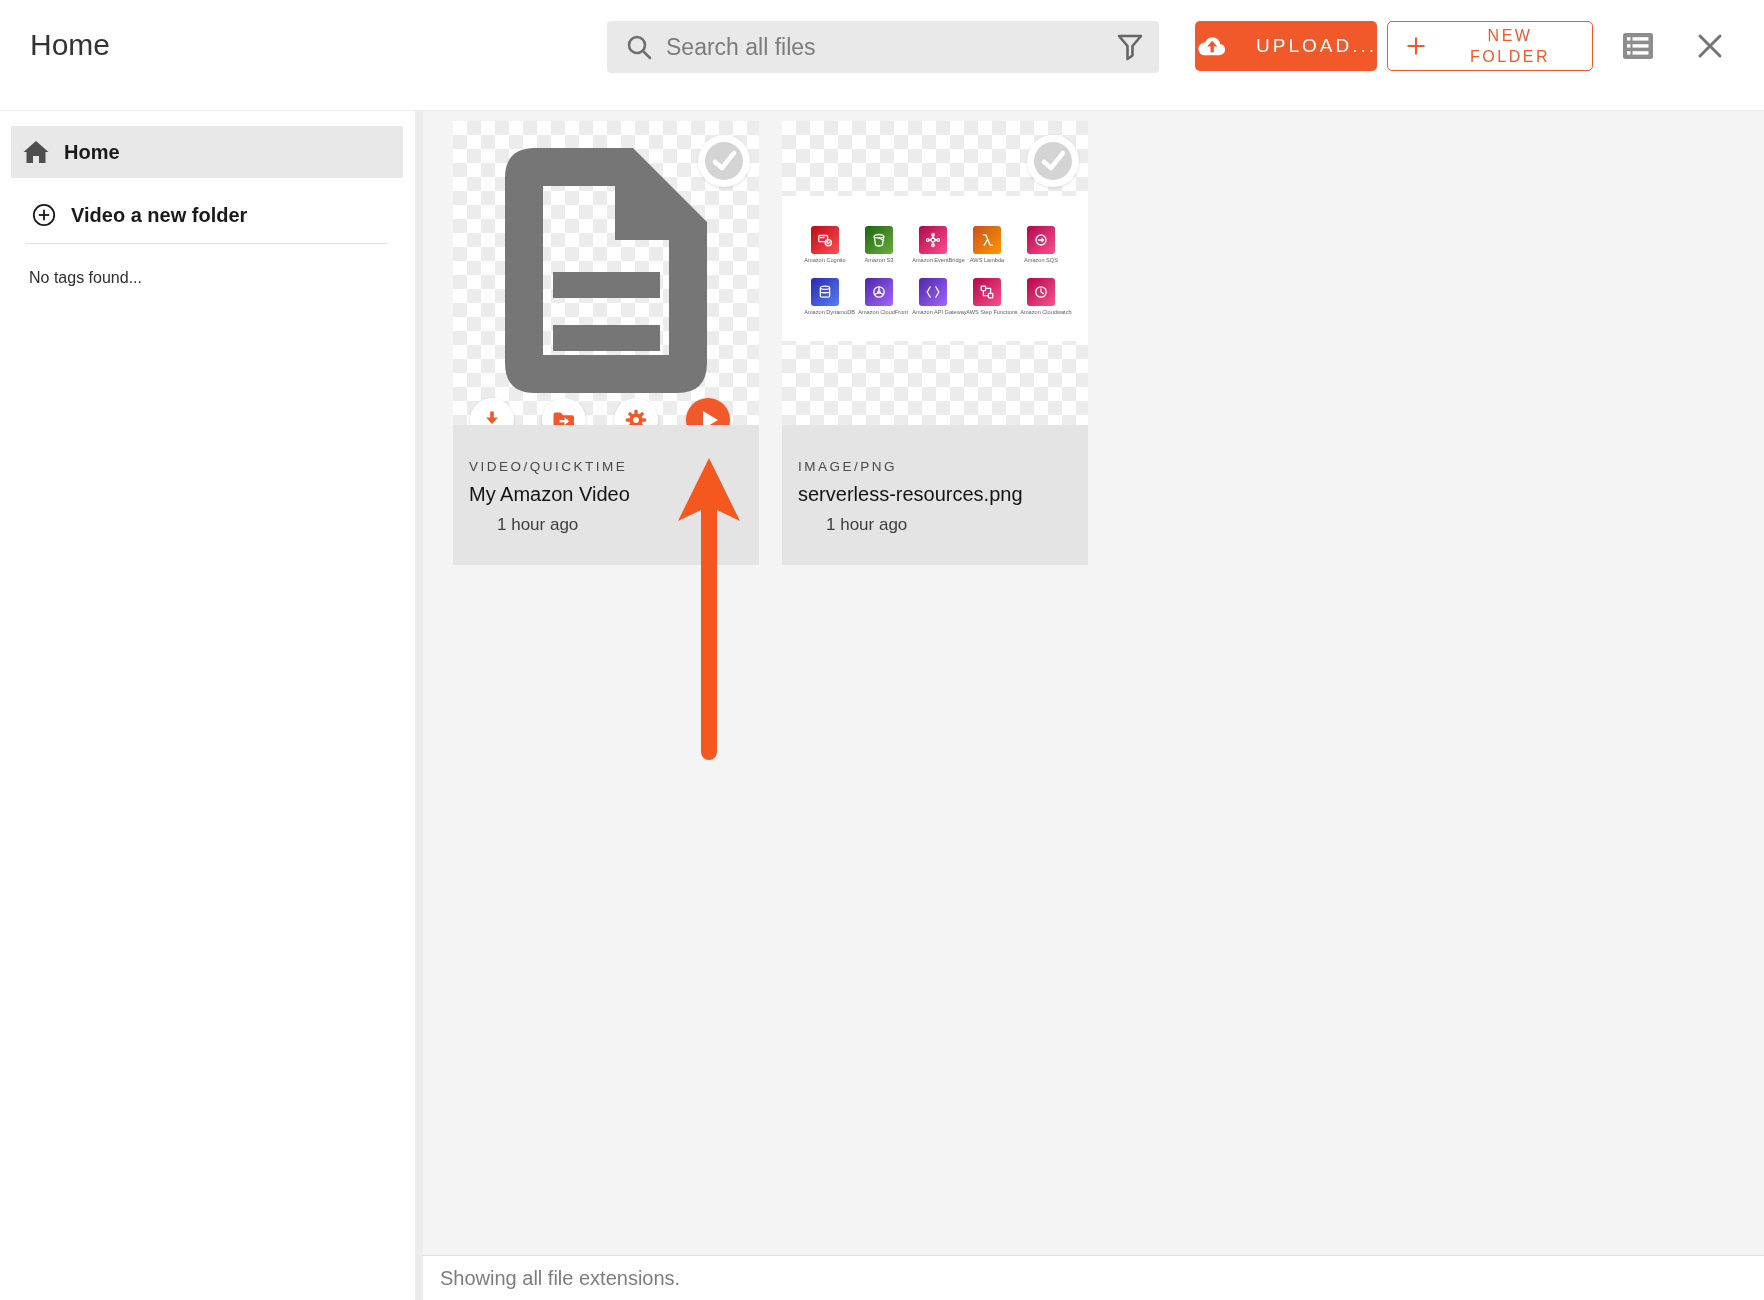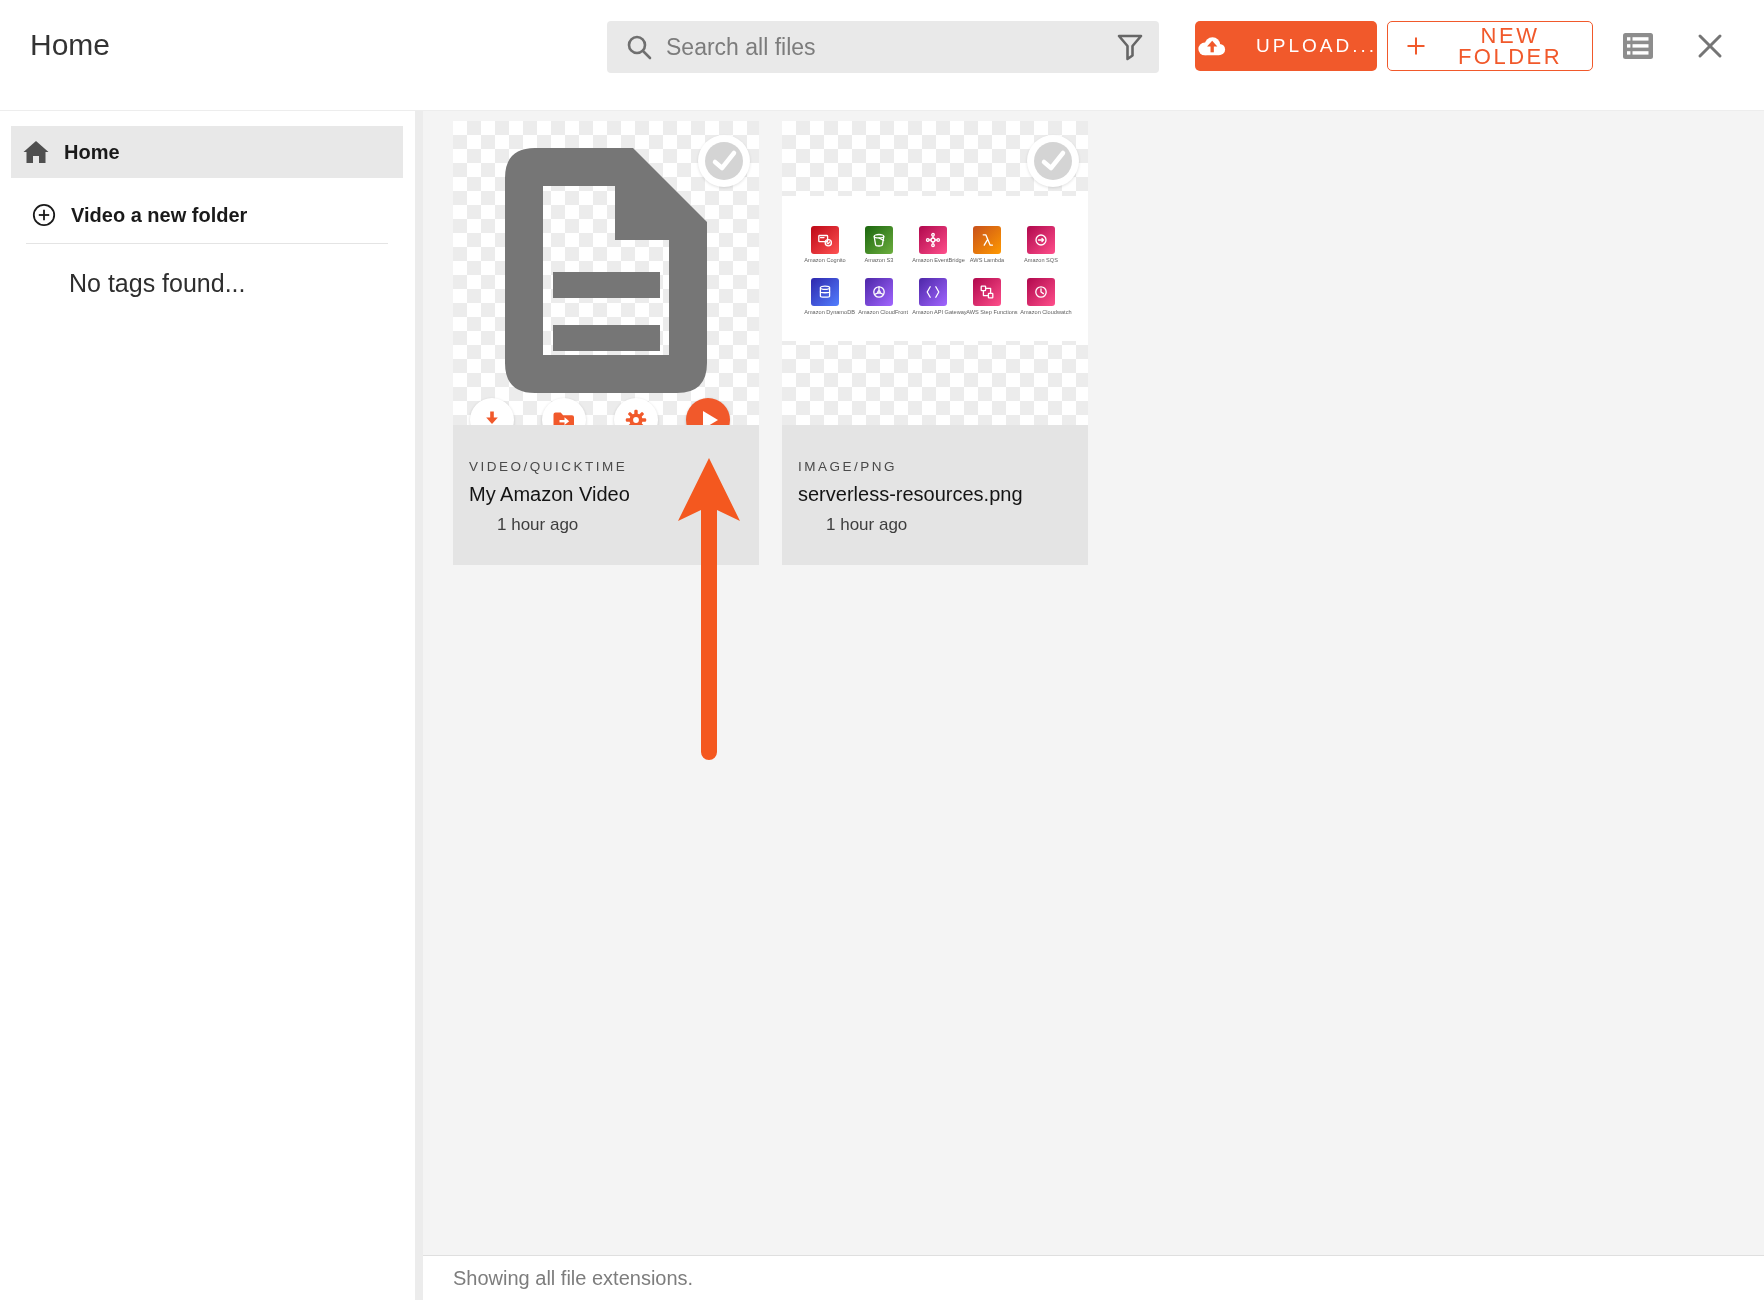--- a/index.html
+++ b/index.html
@@ -12,38 +12,38 @@
   .header{position:absolute;left:0;top:0;width:1764px;height:111px;background:#fff;border-bottom:1px solid #ededed;}
   .title{position:absolute;left:30px;top:28px;font-size:30px;color:#333;font-weight:400;}
   .search{position:absolute;left:607px;top:21px;width:552px;height:52px;background:#e9e9e9;border-radius:4px;display:flex;align-items:center;}
   .search svg.mag{margin-left:17px;flex:0 0 auto;}
   .search input{flex:1;border:none;outline:none;background:transparent;font-family:inherit;font-size:23px;color:#555;margin-left:12px;}
   .search input::placeholder{color:#7c7c7c;opacity:1;}
   .search .funnel{margin-right:14px;flex:0 0 auto;cursor:pointer;}
   .btn-upload{position:absolute;left:1195px;top:21px;width:182px;height:50px;background:var(--accent);border:none;border-radius:5px;display:flex;align-items:center;justify-content:center;gap:28px;cursor:pointer;}
   .btn-upload span{color:#fff;font-size:19px;letter-spacing:3px;font-family:inherit;}
   .btn-newfolder{position:absolute;left:1387px;top:21px;width:206px;height:50px;background:#fff;border:1px solid var(--accent);border-radius:5px;display:flex;align-items:center;cursor:pointer;}
-  .btn-newfolder .nf-label{flex:1;text-align:center;color:var(--accent);font-size:22px;letter-spacing:2.5px;line-height:21px;font-family:inherit;}
+  .btn-newfolder .nf-label{flex:1;text-align:center;color:var(--accent);font-size:16px;letter-spacing:2.5px;line-height:21px;font-family:inherit;}
   .btn-newfolder svg{margin-left:16px;flex:0 0 auto;}
   .icon-btn{position:absolute;background:none;border:none;cursor:pointer;padding:0;line-height:0;}
 
   
   .sidebar{position:absolute;left:0;top:111px;width:415px;height:1189px;background:#fff;}
   .sb-divider{position:absolute;left:415px;top:111px;width:8px;height:1189px;background:#ececec;}
   .sb-row{position:absolute;left:11px;width:392px;display:flex;align-items:center;cursor:pointer;}
   .sb-home{top:15px;height:52px;background:#e8e8e8;padding-left:12px;}
   .sb-create{top:81px;height:46px;padding-left:21px;}
   .sb-row .lbl{margin-left:15px;font-size:20px;font-weight:700;color:#1a1a1a;}
   .sb-hr{position:absolute;left:26px;top:132px;width:362px;height:1px;background:#e4e4e4;}
-  .no-tags{position:absolute;left:29px;top:158px;font-size:25px;color:#2e2e2e;margin-left:40px;}
+  .no-tags{position:absolute;left:29px;top:158px;font-size:16px;color:#2e2e2e;}
 
   
   .main{position:absolute;left:423px;top:111px;width:1341px;height:1144px;background:#f4f4f4;}
   .footer{position:absolute;left:423px;top:1255px;width:1341px;height:45px;background:#fff;border-top:1px solid #dfdfdf;display:flex;align-items:center;}
-  .footer span{margin-left:30px;font-size:20px;color:#7d7d7d;}
+  .footer span{margin-left:17px;font-size:20px;color:#7d7d7d;}
 
   
   .card{position:absolute;top:121px;width:306px;height:444px;}
   .card.c1{left:453px;} .card.c2{left:782px;}
   .thumb{position:absolute;left:0;top:0;width:306px;height:304px;background-color:#fff;
     background-image:
       linear-gradient(45deg,#ececec 25%,transparent 25%,transparent 75%,#ececec 75%),
       linear-gradient(45deg,#ececec 25%,transparent 25%,transparent 75%,#ececec 75%);
     background-position:0 0,14px 14px;background-size:28px 28px;}
   .info{position:absolute;left:0;top:304px;width:306px;height:140px;background:#e4e4e4;padding:34px 16px 0 16px;}

